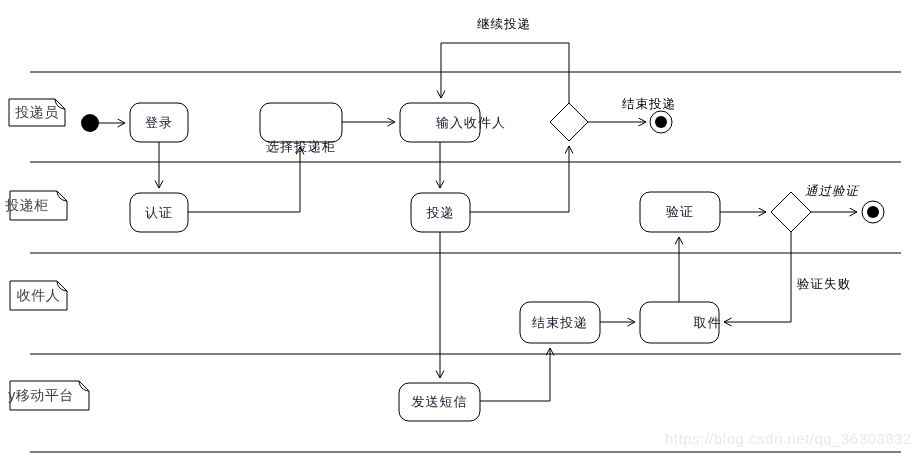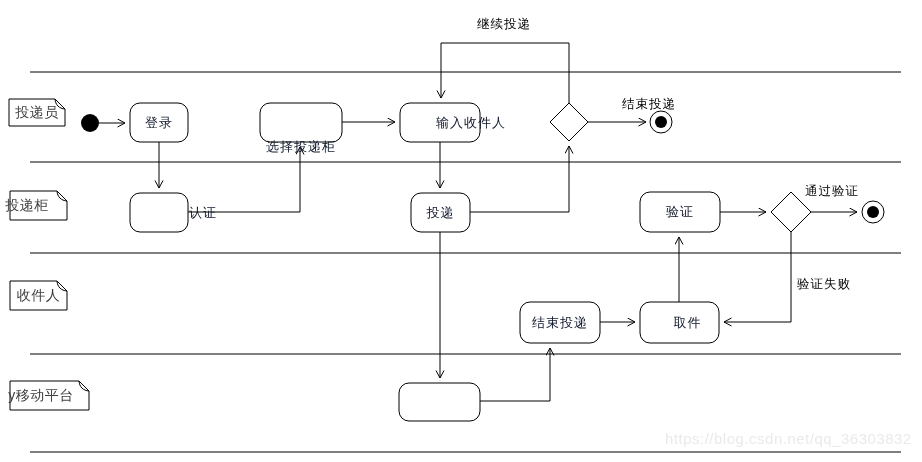--- a/index.html
+++ b/index.html
@@ -91,26 +91,27 @@
   </svg>
 
   <div class="lane-label" style="left:9px;top:99px;width:56px;height:27px;">投递员</div>
   <div class="lane-label" style="left:10px;top:191px;width:34px;height:29px;font-family:Liberation Mono, monospace;">投递柜</div>
   <div class="lane-label" style="left:10px;top:281px;width:57px;height:29px;border-radius:9px;">收件人</div>
   <div class="lane-label" style="left:10px;top:381px;width:62px;height:29px;">y移动平台</div>
 
   <div class="node-label" style="left:130px;top:103px;width:58px;height:39px;">登录</div>
   <div class="node-label" style="left:260px;top:103px;width:82px;height:39px;margin-top:24px;">选择投递柜</div>
   <div class="node-label" style="left:400px;top:103px;width:80px;height:39px;padding-left:31px;">输入收件人</div>
-  <div class="node-label" style="left:130px;top:193px;width:58px;height:39px;padding-left:44px;">认证</div>
+  <div class="node-label" style="left:130px;top:193px;width:58px;height:39px;">认证</div>
   <div class="node-label" style="left:640px;top:192px;width:80px;height:40px;">验证</div>
   <div class="node-label" style="left:411px;top:193px;width:59px;height:39px;">投递</div>
   <div class="node-label" style="left:520px;top:302px;width:80px;height:41px;">结束投递</div>
-  <div class="node-label" style="left:648px;top:302px;width:79px;height:41px;">取件</div>
+  <div class="node-label" style="left:668px;top:302px;width:79px;height:41px;">取件</div>
+  <div class="node-label" style="left:399px;top:383px;width:81px;height:38px;">发送短信</div>
 
   <div class="edge-label" style="left:475px;top:16px;width:58px;">继续投递</div>
   <div class="edge-label" style="left:594px;top:96px;width:58px;margin-left:26px;">结束投递</div>
-  <div class="edge-label" style="left:803px;top:183px;width:58px;">通过验证</div>
+  <div class="edge-label" style="left:803px;top:183px;width:58px;font-style:italic;">通过验证</div>
   <div class="edge-label" style="left:795px;top:276px;width:58px;">验证失败</div>
 
   <div class="watermark">https://blog.csdn.net/qq_36303832</div>
 
 </div>
 
 </body></html>

